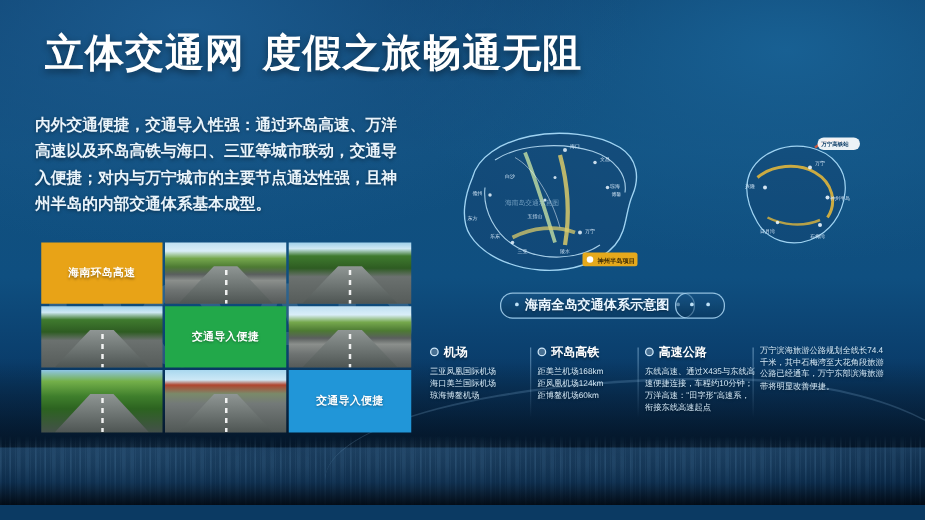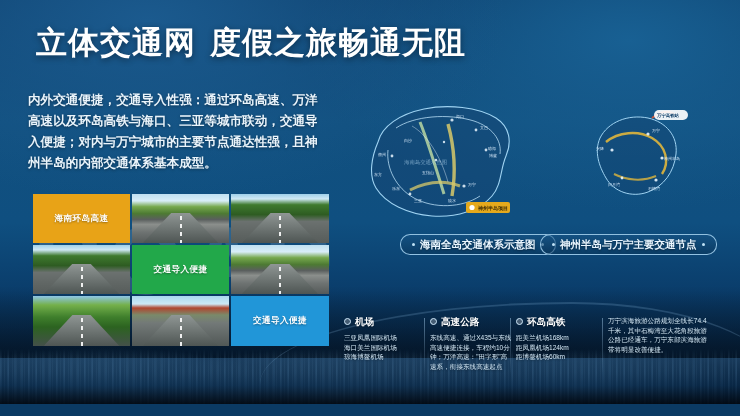--- a/index.html
+++ b/index.html
@@ -132,21 +132,21 @@
   }
   .pill .dot{display:inline-block;width:3px;height:3px;border-radius:50%;
     background:#bfe2f7;vertical-align:middle;margin:0 5px 2px 0;}
   .pill .dot.r{margin:0 0 2px 5px;}
   #cap-hainan{left:352px;top:234px;margin-left:48px;}
   #cap-shenzhou{left:540px;top:234px;}
 
   
   .infos{
     position:absolute;left:344px;top:276px;width:372px;height:70px;
-    display:grid;grid-template-columns:86px 86px 92px 108px;margin-top:40px;
+    display:grid;grid-template-columns:86px 86px 92px 108px;
   }
   .col{position:relative;padding-right:4px;}
   .col .hd{
     font-size:9.6px;font-weight:bold;color:#ffffff;margin-bottom:4px;
     text-shadow:0 1px 2px rgba(0,0,0,.4);white-space:nowrap;
   }
   .col .hd .bullet{
     display:inline-block;width:5px;height:5px;border-radius:50%;
     border:1px solid #cfe8fa;background:rgba(255,255,255,.25);
     margin-right:4px;vertical-align:middle;margin-bottom:1px;
@@ -268,59 +268,59 @@
         <rect x="98" y="12" width="34" height="10" rx="5" fill="rgba(255,255,255,.92)"></rect>
         <text x="101" y="19" fill="#0c3c66" font-size="4.4" font-weight="bold" font-family="Liberation Sans, sans-serif">万宁高铁站</text>
       </g>
     </svg>
   </div>
 
   <div class="pill" id="cap-hainan">
     <span class="dot"></span><span>海南全岛交通体系示意图</span><span class="dot r"></span>
   </div>
   <div class="pill" id="cap-shenzhou">
-    <span class="dot"></span><span>神州半岛与万宁主要交通节点</span><span class="dot r"></span>
+    <span class="dot"></span><span class="dot r"></span>
   </div>
 
   <div class="infos">
 
     <div class="col">
       <div class="hd">
         <span class="bullet"></span><span>机场</span>
       </div>
       <div class="bd">
         <div>三亚凤凰国际机场</div>
         <div>海口美兰国际机场</div>
         <div>琼海博鳌机场</div>
       </div>
     </div>
 
     <div class="col">
       <div class="vline"></div>
       <div class="hd">
-        <span class="bullet"></span><span>高速公路</span>
-      </div>
-      <div class="bd wrap">
-        <div>东线高速、通过X435与东线高速便捷连接，车程约10分钟；万洋高速："田字形"高速系，衔接东线高速起点</div>
-      </div>
-    </div>
-
-    <div class="col">
-      <div class="vline"></div>
-      <div class="hd">
         <span class="bullet"></span><span>环岛高铁</span>
       </div>
       <div class="bd">
         <div>距美兰机场168km</div>
         <div>距凤凰机场124km</div>
         <div>距博鳌机场60km</div>
       </div>
     </div>
 
     <div class="col">
       <div class="vline"></div>
+      <div class="hd">
+        <span class="bullet"></span><span>高速公路</span>
+      </div>
+      <div class="bd wrap">
+        <div>东线高速、通过X435与东线高速便捷连接，车程约10分钟；万洋高速："田字形"高速系，衔接东线高速起点</div>
+      </div>
+    </div>
+
+    <div class="col">
+      <div class="vline"></div>
       <div class="bd wrap">
         <div>万宁滨海旅游公路规划全线长74.4千米，其中石梅湾至大花角段旅游公路已经通车，万宁东部滨海旅游带将明显改善便捷。</div>
       </div>
     </div>
 
   </div>
 </div>
 
 </body></html>

